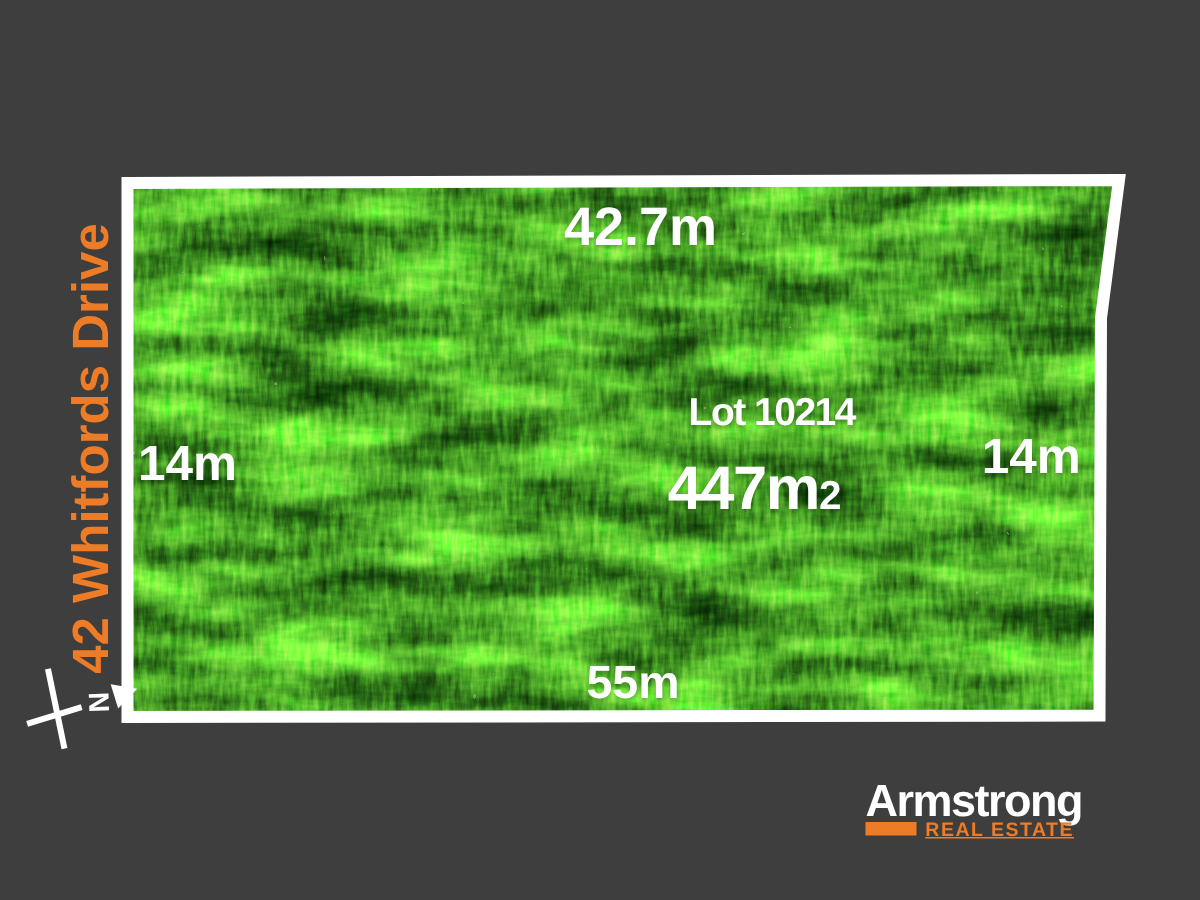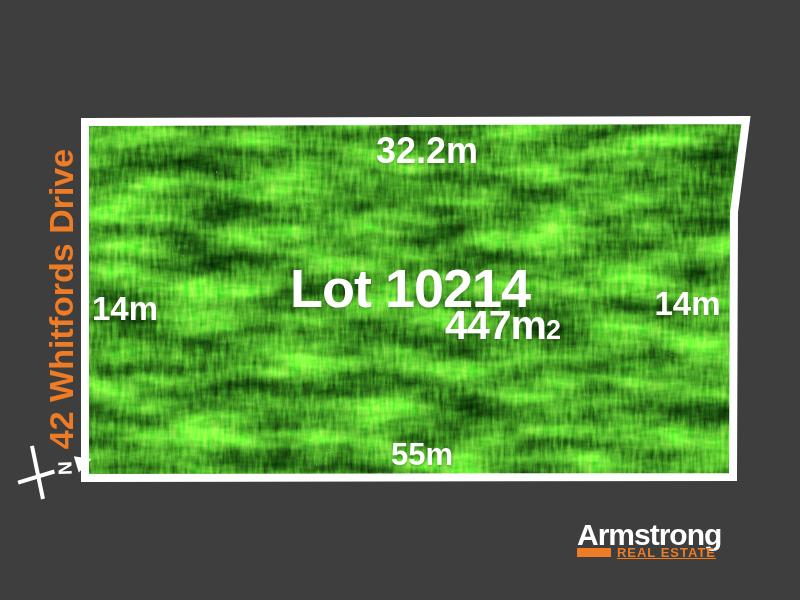--- a/index.html
+++ b/index.html
@@ -18,21 +18,21 @@
 
   .grass-label {
     position: absolute;
     color: #FFFFFF;
     font-weight: 700;
     line-height: 1;
     text-shadow: 0 2px 3px rgba(0,0,0,0.25);
     white-space: nowrap;
   }
   .dim-top    { left: 327px; top: 133px; width: 200px; text-align: center; font-size: 36px; }
-  .lot-title  { left: 290px; top: 261px; width: 280px; text-align: left; font-size: 54px; letter-spacing: -1px; }
+  .lot-title  { left: 290px; top: 261px; width: 280px; text-align: right; font-size: 26px; letter-spacing: -1px; }
   .lot-area   { left: 290px; top: 305px; width: 270px; text-align: right; font-size: 41px; letter-spacing: -1px; }
   .lot-area .exp { font-size: 27px; font-weight: 700; }
   .dim-left   { left: 92px;  top: 292px; width: 80px;  text-align: left;   font-size: 33px; }
   .dim-right  { left: 650px; top: 287px; width: 75px;  text-align: center; font-size: 33px; }
   .dim-bottom { left: 352px; top: 439px; width: 140px; text-align: center; font-size: 31px; }
 
   .street-label {
     position: absolute;
     left: -104px; top: 279px;
     width: 330px; height: 40px;
@@ -122,21 +122,21 @@
     <polygon points="85,122 746,120 734,212 733,477 85,478" fill="none" stroke="#FFFFFF" stroke-width="8" stroke-linejoin="miter"></polygon>
 
     <g transform="translate(20,482) rotate(-17)">
       <line x1="-2" y1="0" x2="36" y2="0" stroke="#FFFFFF" stroke-width="4"></line>
       <line x1="22" y1="-31" x2="17" y2="23" stroke="#FFFFFF" stroke-width="4"></line>
       <text x="47" y="0" transform="rotate(105 47 0)" font-size="19" font-weight="700" fill="#FFFFFF" text-anchor="middle" dominant-baseline="central">N</text>
       <polygon points="59,-9 59,8 75,-1" fill="#FFFFFF"></polygon>
     </g>
   </svg>
 
-  <div class="grass-label dim-top">32.2m</div>
+  <div class="grass-label dim-top">42.7m</div>
 
   <div class="grass-label lot-title">Lot 10214</div>
 
   <div class="grass-label lot-area"><span>447m</span><span class="exp">2</span></div>
 
   <div class="grass-label dim-left">14m</div>
 
   <div class="grass-label dim-right">14m</div>
 
   <div class="grass-label dim-bottom">55m</div>

